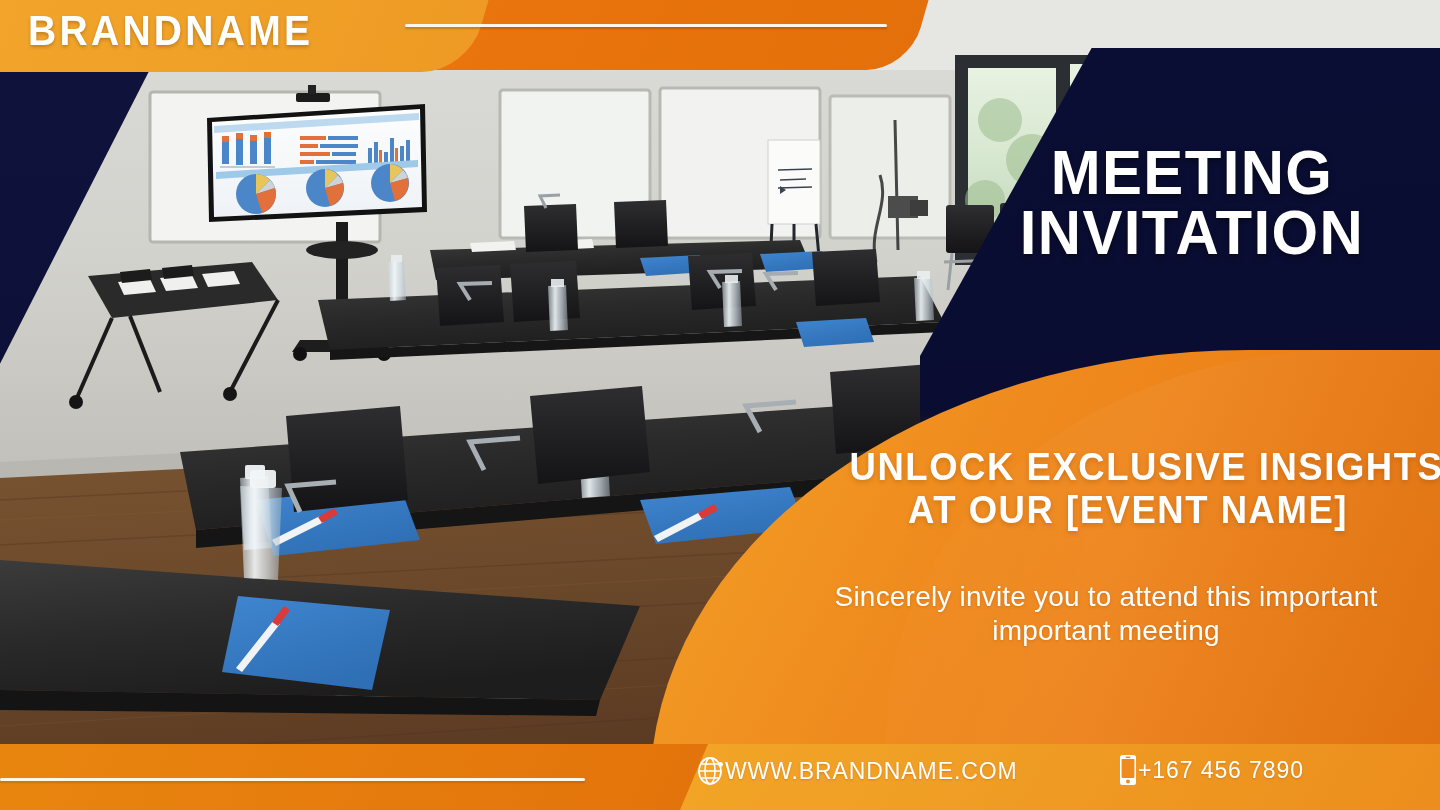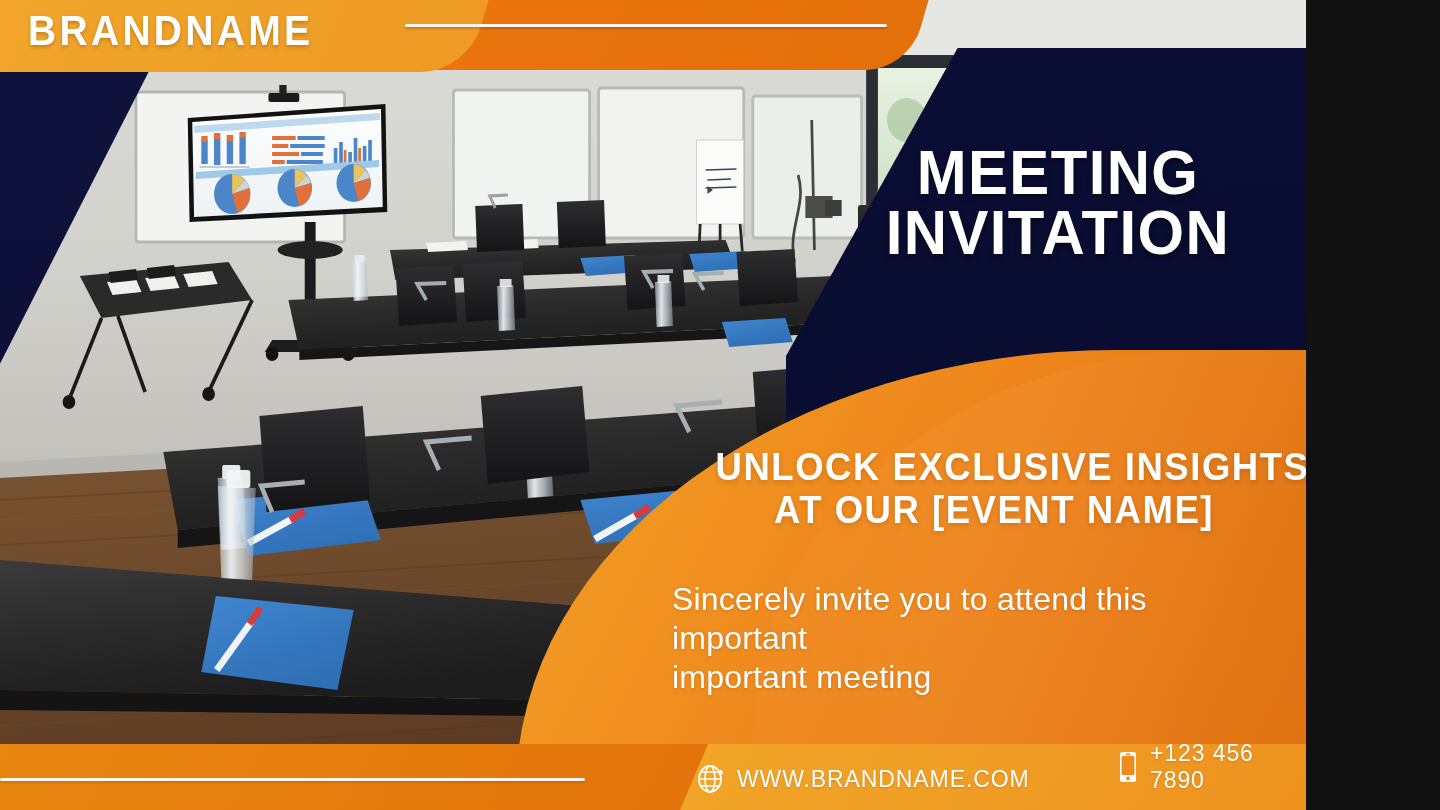--- a/index.html
+++ b/index.html
@@ -1,19 +1,19 @@
 <!DOCTYPE html>
 <html><head>
 <meta charset="utf-8">
 <style>
   * { margin:0; padding:0; box-sizing:border-box; }
   html,body { background:#111; }
   .stage {
     position:relative;
-    width:1306px; height:810px;
+    width:1440px; height:810px;
     overflow:hidden;
     font-family:"Liberation Sans", sans-serif;
     background:#1a1a1a;
   }
 
   
   .photo { position:absolute; inset:0; overflow:hidden; background:#3a3128; }
   .photo svg { position:absolute; inset:0; width:100%; height:100%; display:block; }
 
   
@@ -123,23 +123,23 @@
     letter-spacing:1.6px;
     transform:scaleX(.96);
     transform-origin:center;
     text-shadow:0 2px 5px rgba(120,60,0,.28);
     z-index:3;
   }
   .headline span { display:block; white-space:nowrap; }
   .subtext {
     position:absolute; right:34px; top:580px;
     width:600px;
-    text-align:left;
+    text-align:center;
     color:#ffffff;
-    font-size:32px;
+    font-size:28px;
     line-height:1.22;
     letter-spacing:.2px;
     text-shadow:0 1px 3px rgba(120,60,0,.25);
     z-index:3;
   }
 
   
   .footer-light {
     position:absolute; left:555px; bottom:0;
     width:900px; height:66px;
@@ -155,22 +155,22 @@
     transform-origin:bottom left;
   }
   .footer-line {
     position:absolute; left:0; bottom:29px;
     width:585px; height:3px;
     background:#fdf7ef;
     border-radius:2px;
     box-shadow:0 2px 2px rgba(0,0,0,.12);
   }
   .contact {
-    position:absolute; bottom:16px;
-    display:flex; align-items:center; gap:12px;
+    position:absolute; bottom:24px;
+    display:flex; align-items:center; gap:0;
     color:#ffffff;
     font-family:"Liberation Sans Narrow","Liberation Sans",sans-serif;
     font-size:23px;
     letter-spacing:.9px;
     text-shadow:0 1px 2px rgba(120,60,0,.25);
     z-index:4;
   }
   .contact.web { left:697px; }
   .contact.tel { left:1118px; }
   .contact svg { display:block; }
@@ -542,16 +542,16 @@
 
   <div class="contact tel">
     <span>
       <svg width="20" height="32" viewBox="0 0 20 32">
         <rect x="2" y="1" width="16" height="30" rx="2.5" fill="#fff"></rect>
         <rect x="3.6" y="5" width="12.8" height="19" rx="1" fill="#ef8a1e"></rect>
         <rect x="7.5" y="2.6" width="5" height="1.4" rx=".7" fill="#ef8a1e"></rect>
         <circle cx="10" cy="27.5" r="1.9" fill="#ef8a1e"></circle>
       </svg>
     </span>
-    <span>+123 456 7890</span>
+    <span>+167 456 7890</span>
   </div>
 
 </div>
 
 </body></html>

